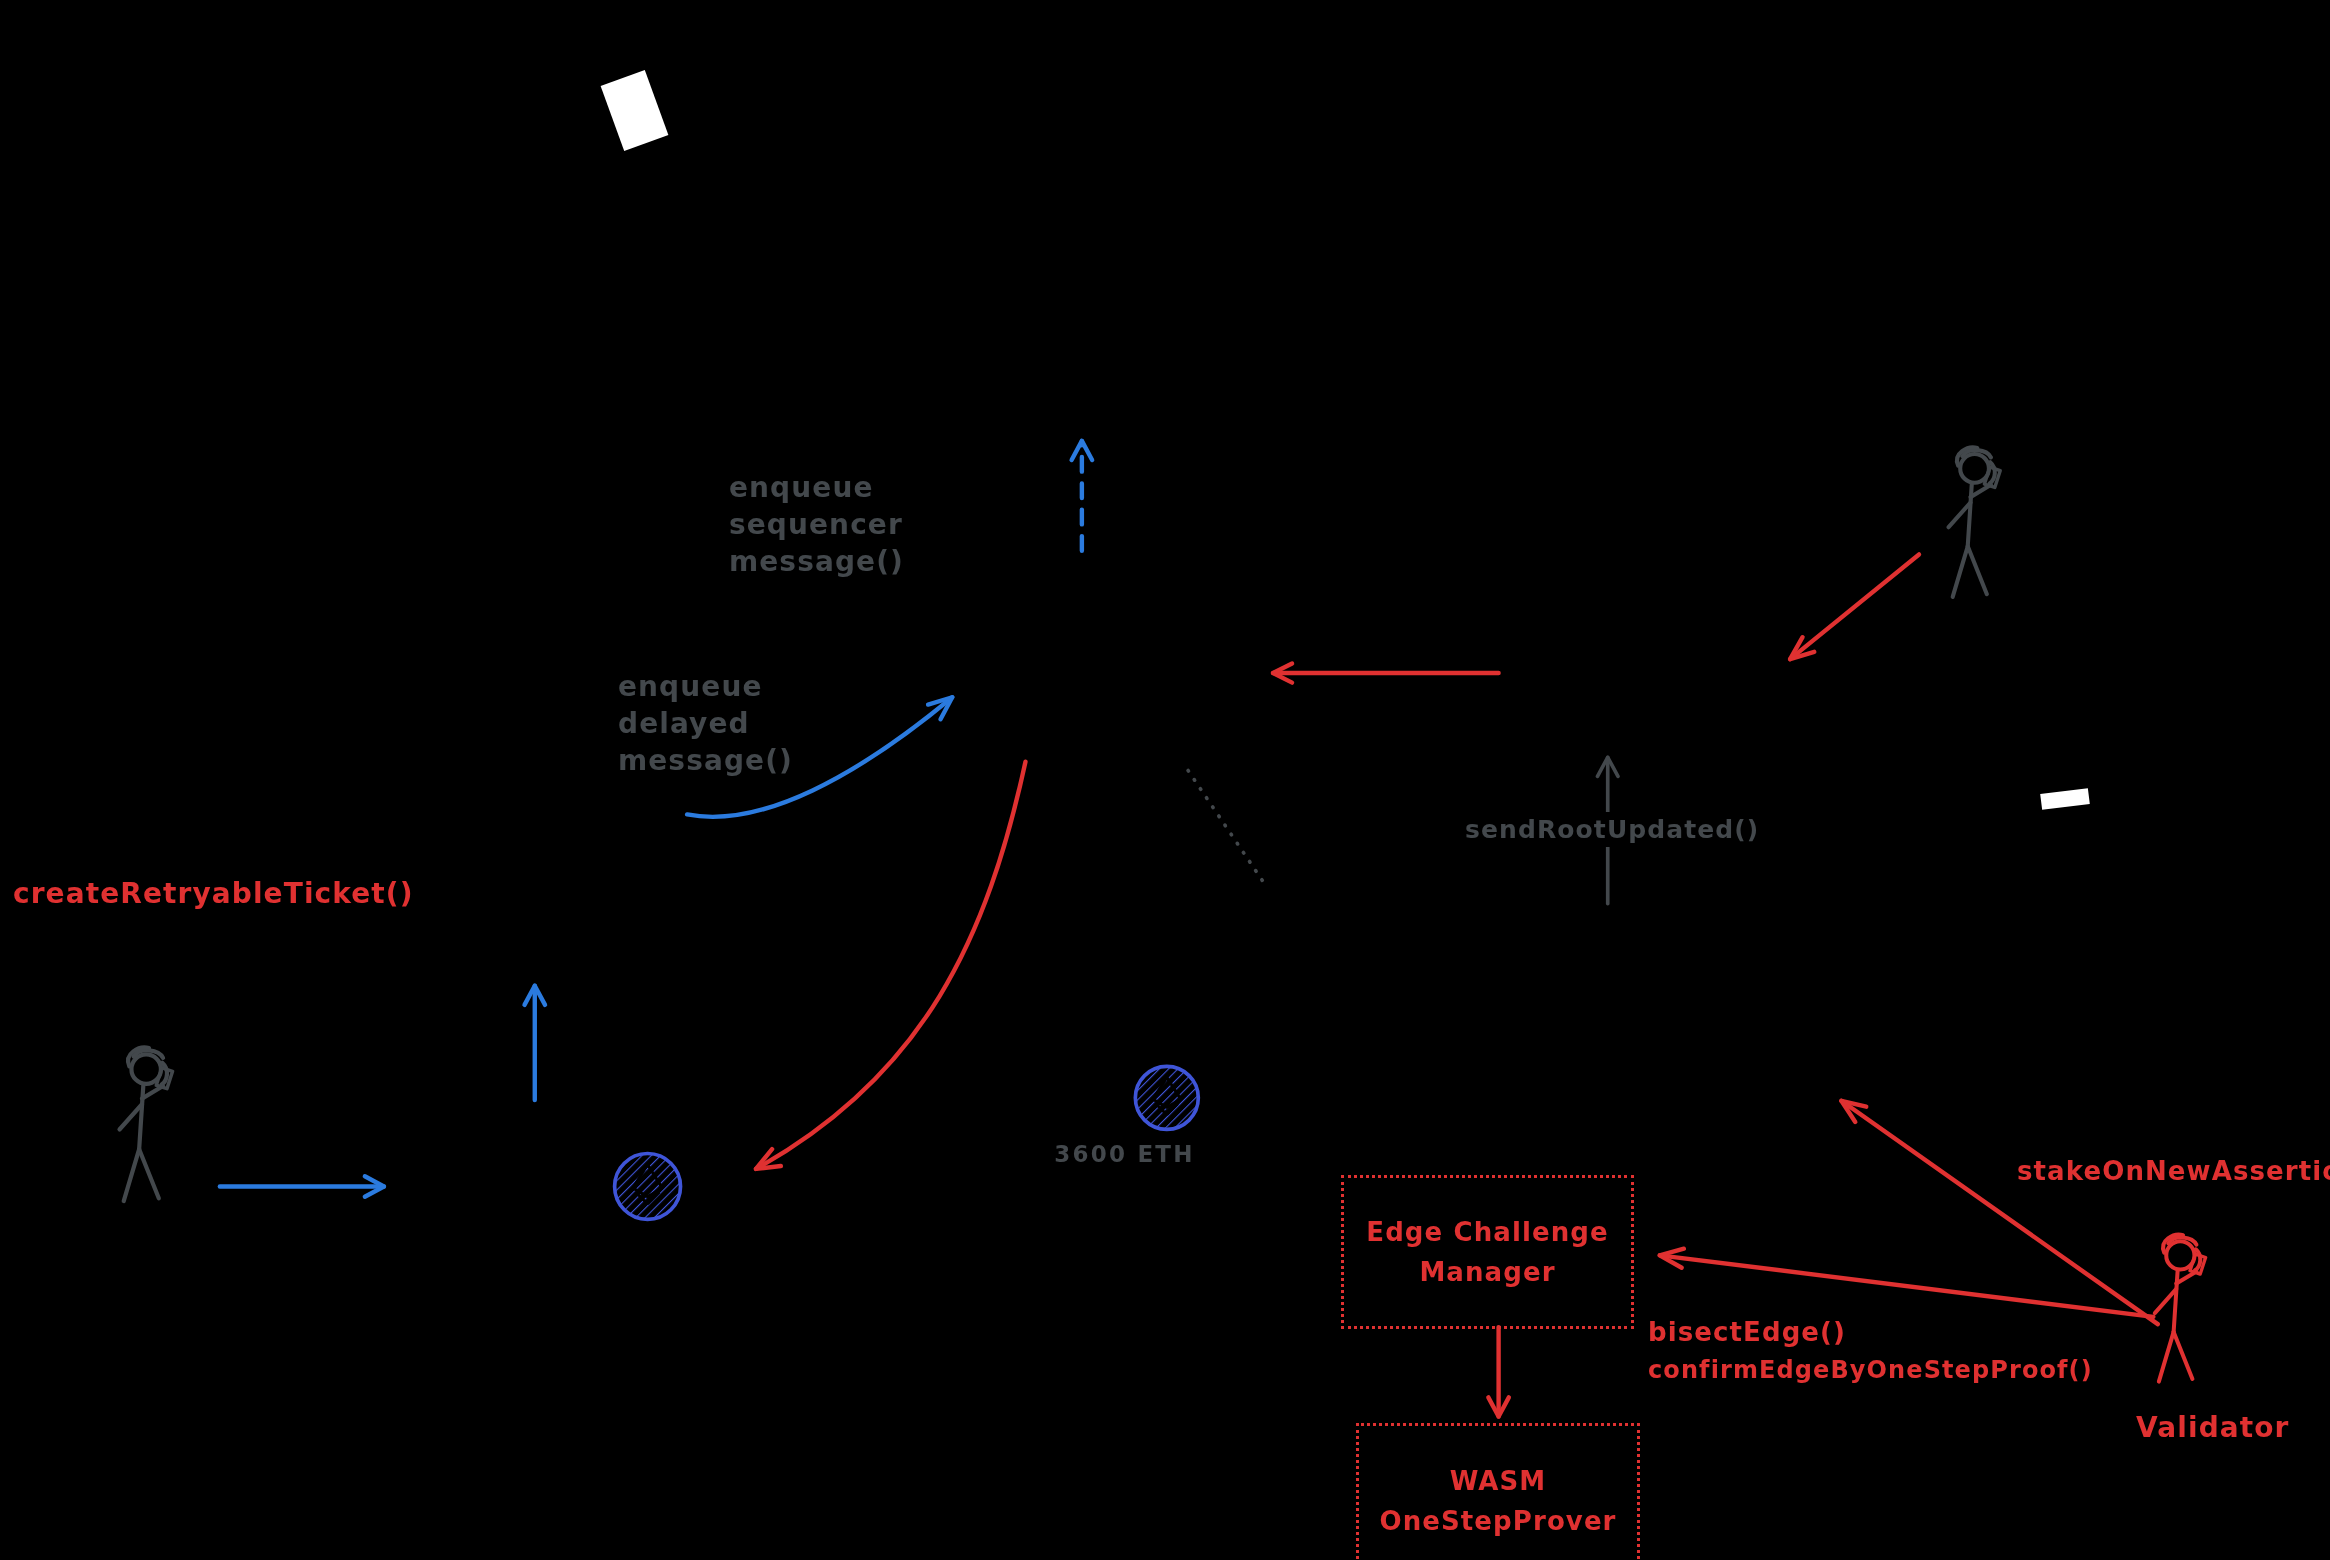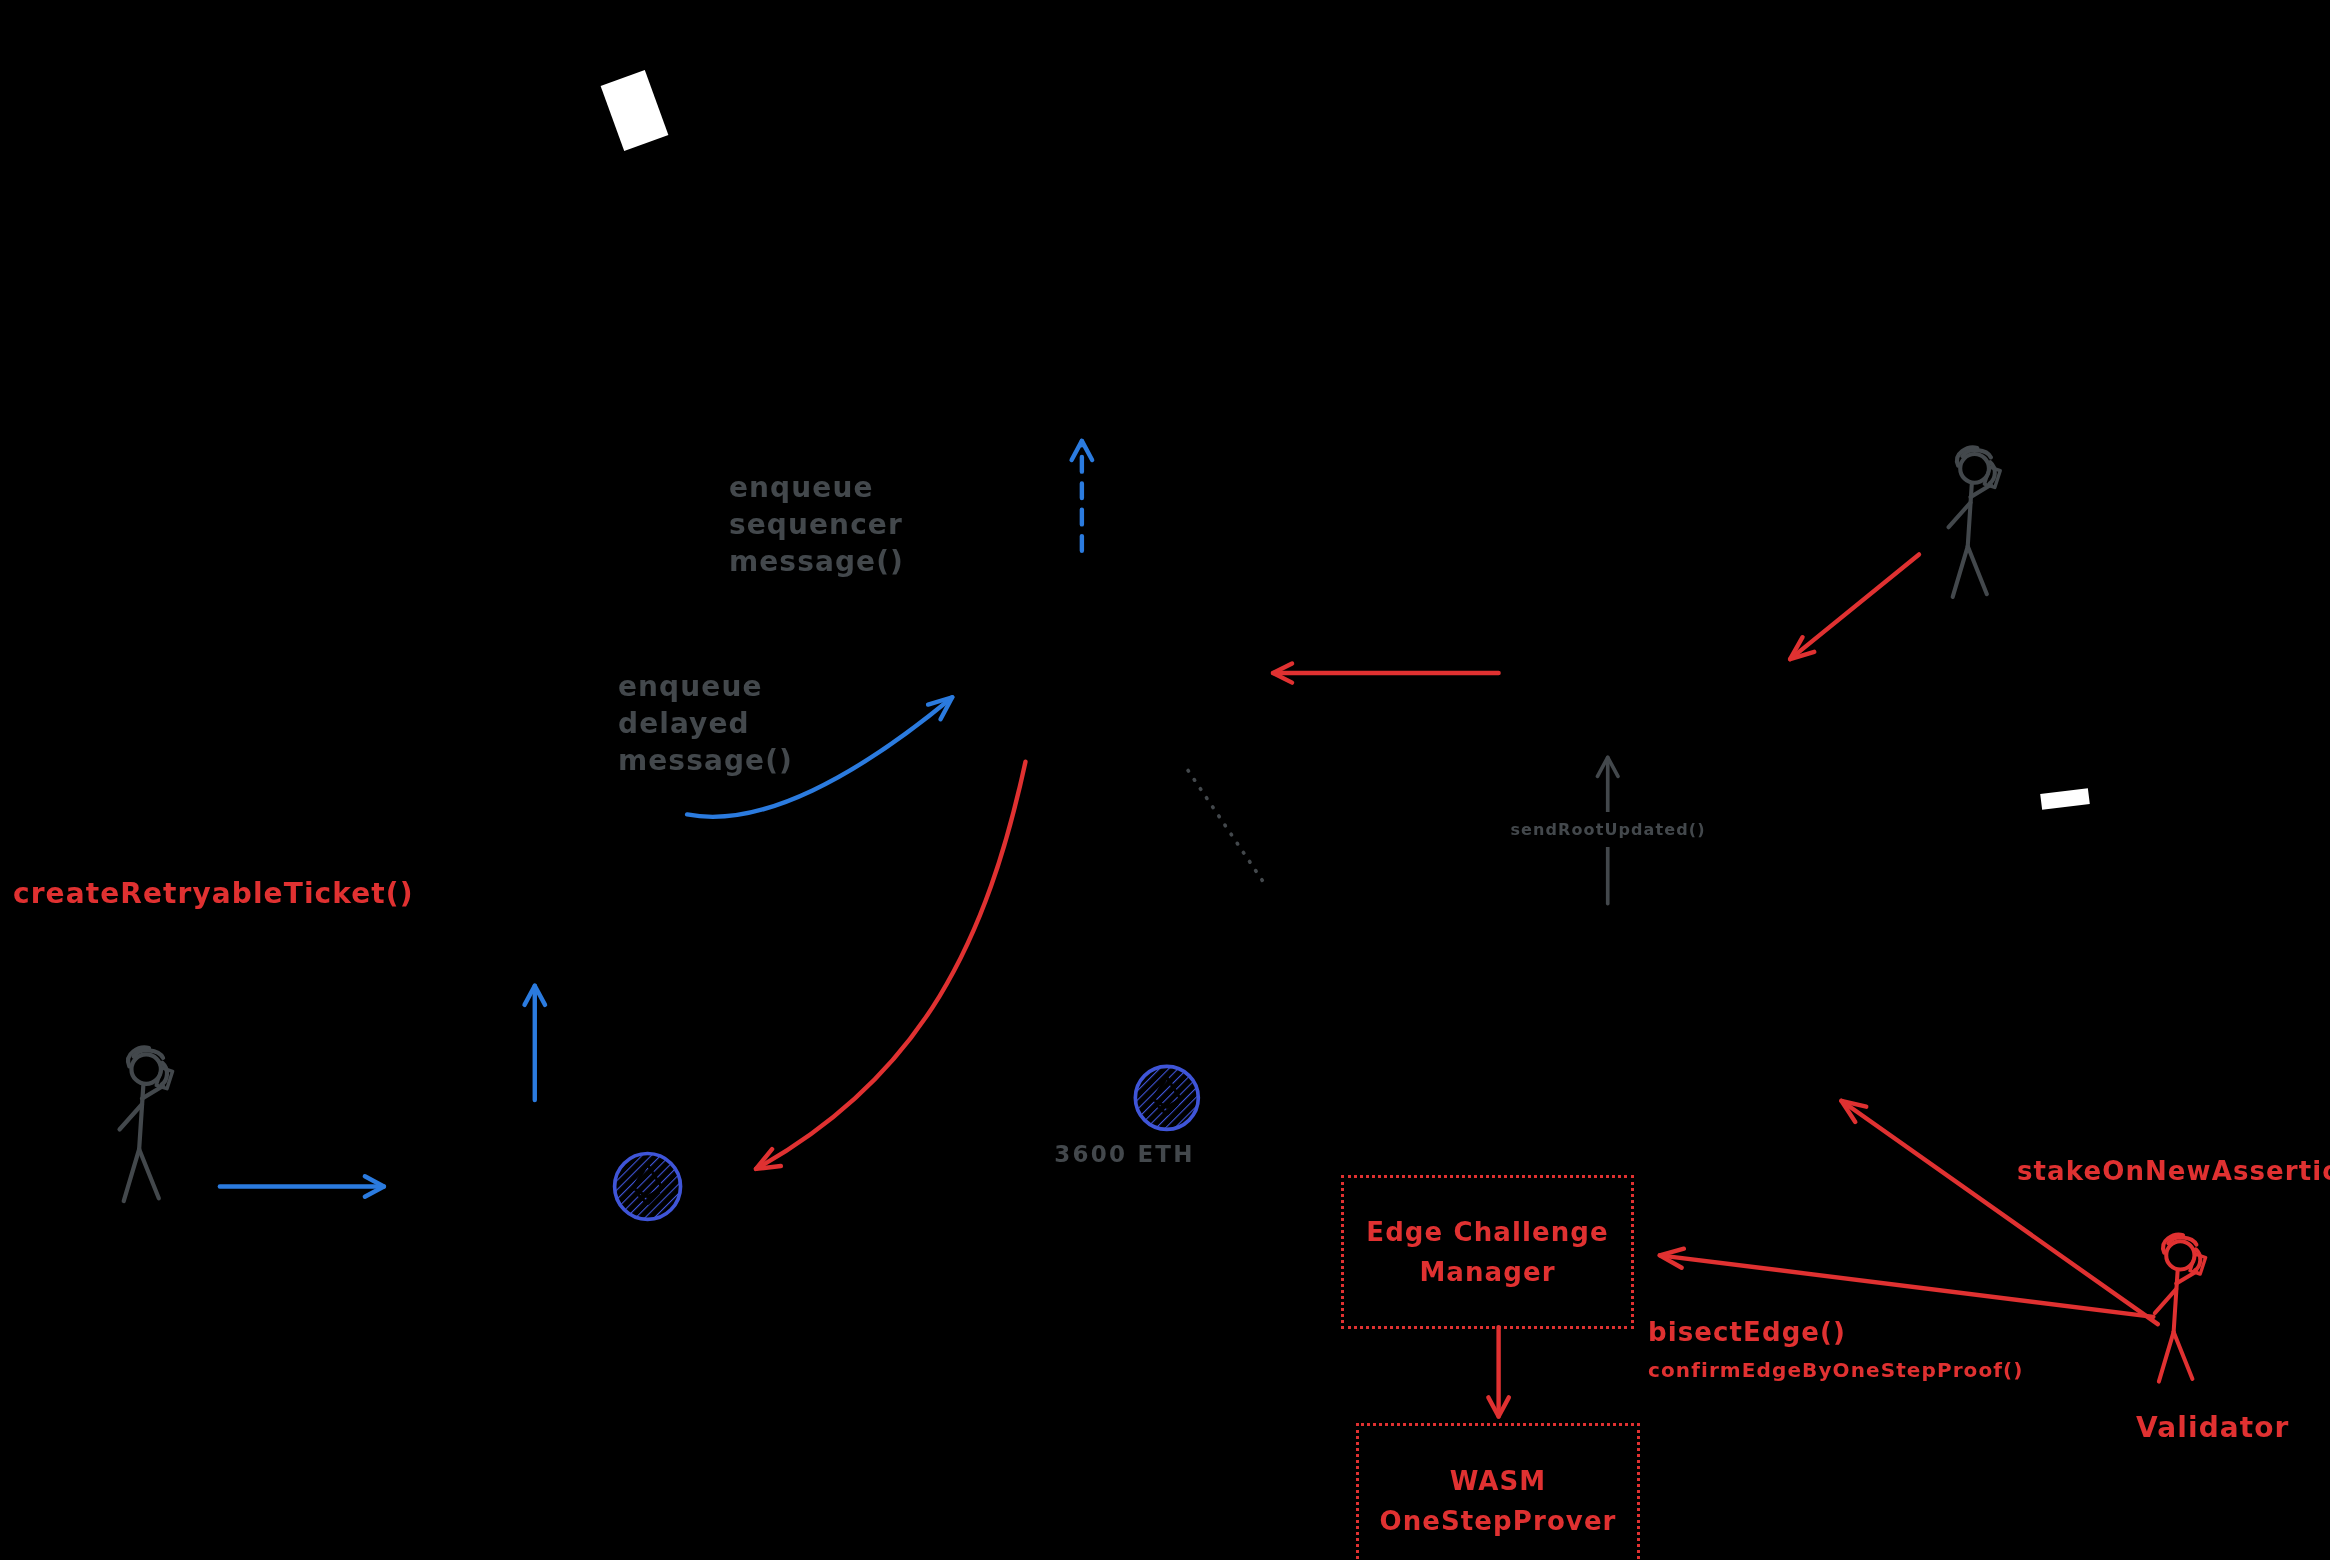--- a/index.html
+++ b/index.html
@@ -151,29 +151,29 @@
 
   <div class="label gray lines" style="left:618px;top:668px;">
     <span>enqueue</span>
     <span>delayed</span>
     <span>message()</span>
   </div>
 
 
   <div class="label red single" style="left:13px;top:878px;font-size:28px;">createRetryableTicket()</div>
 
-  <div class="label gray single center onarrow" style="left:1465px;top:812px;width:286px;font-size:16px;">sendRootUpdated()</div>
+  <div class="label gray single center onarrow" style="left:1465px;top:812px;width:286px;font-size:25px;">sendRootUpdated()</div>
 
   <div class="label gray single center" style="left:1033px;top:1138px;width:183px;font-size:23px;letter-spacing:2.2px;">3600 ETH</div>
 
   <div class="label red single" style="left:2017px;top:1155px;">stakeOnNewAssertion()</div>
 
   <div class="label red single" style="left:1648px;top:1316px;font-size:26px;">bisectEdge()</div>
 
-  <div class="label red single" style="left:1648px;top:1354px;font-size:20px;">confirmEdgeByOneStepProof()</div>
+  <div class="label red single" style="left:1648px;top:1354px;font-size:24px;">confirmEdgeByOneStepProof()</div>
 
   <div class="label red single" style="left:2136px;top:1412px;font-size:28px;">Validator</div>
 
   <div class="dotted-box" style="left:1341px;top:1175px;width:287px;height:148px;">
     <span>Edge Challenge</span>
     <span>Manager</span>
   </div>
 
   <div class="dotted-box" style="left:1356px;top:1423px;width:278px;height:149px;">
     <span>WASM</span>

